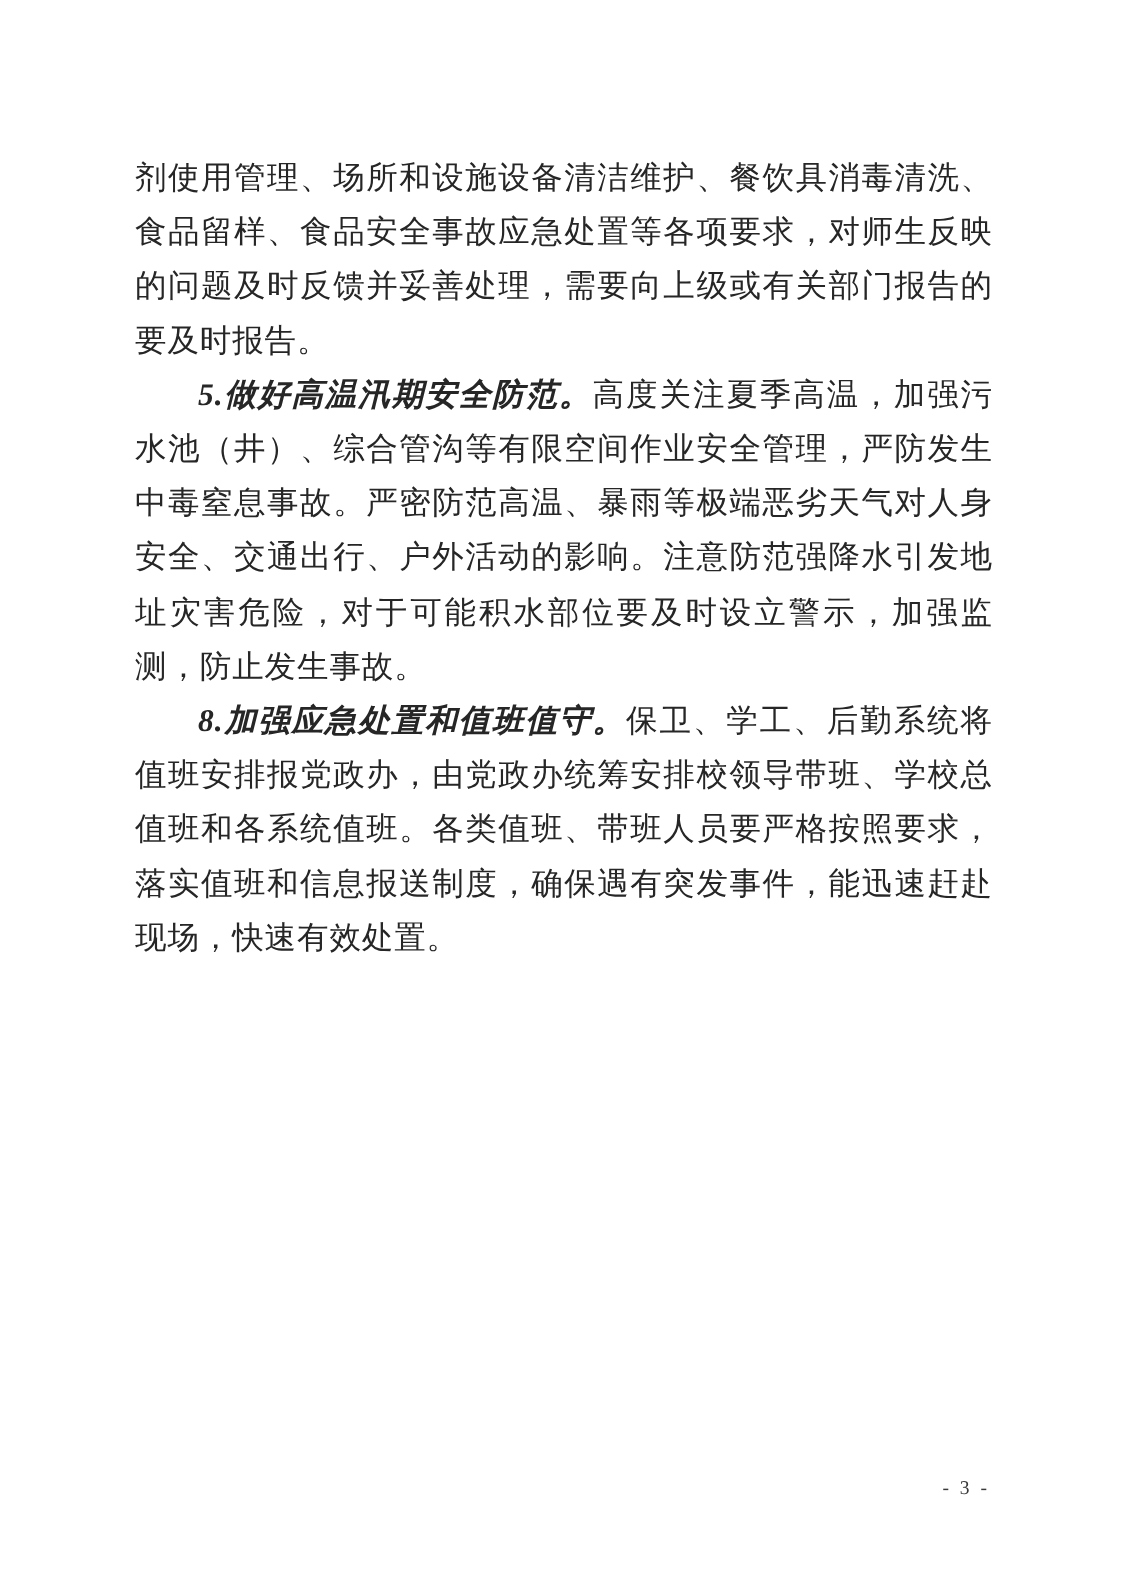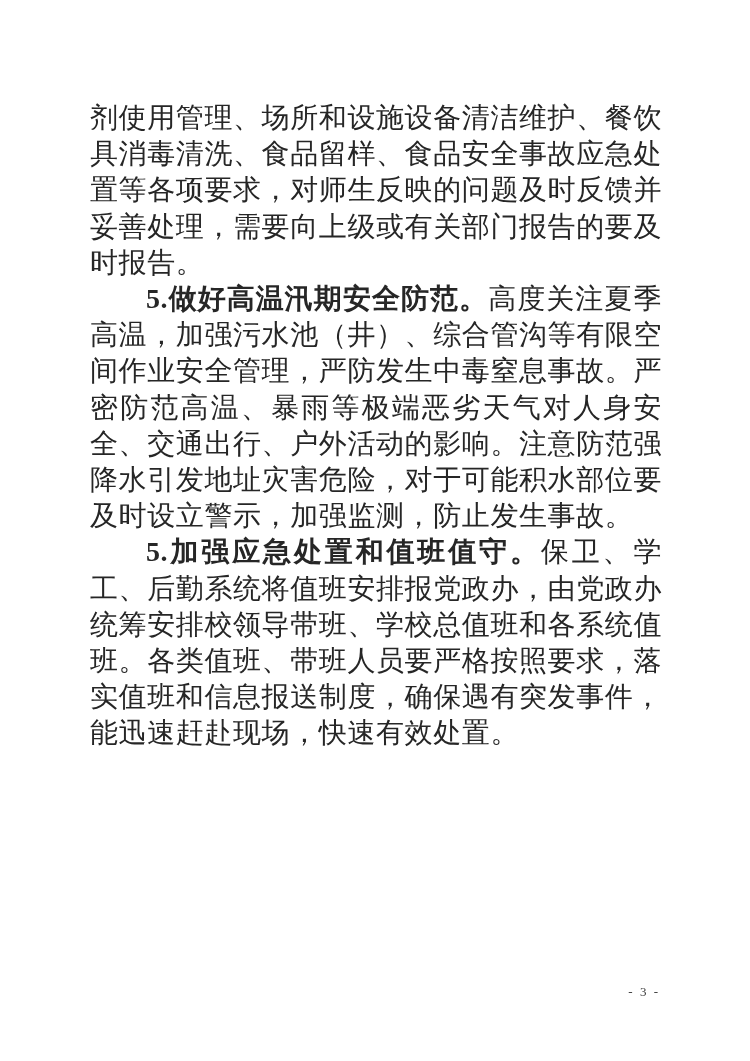--- a/index.html
+++ b/index.html
@@ -16,32 +16,33 @@
   }
   .page-body {
     position: absolute;
     left: 90px;
     top: 100px;
     width: 572px;
     color: #262626;
   }
   .para {
     margin: 0;
-    font-size: 28px;
+    font-size: 21px;
     line-height: 36.2px;
     text-align: justify;
     text-justify: inter-character;
     letter-spacing: 0.6px;
     word-break: break-all;
   }
   .indent {
     text-indent: 2em;
   }
   .lead {
     font-weight: bold;
+    font-style: italic;
   }
   .page-number {
     position: absolute;
     top: 984px;
     right: 90px;
     font-size: 13px;
     letter-spacing: 2px;
     color: #3a3a3a;
   }
 </style>
@@ -52,18 +53,18 @@
 
   <p class="para">剂使用管理、场所和设施设备清洁维护、餐饮具消毒清洗、食品留样、食品安全事故应急处置等各项要求，对师生反映的问题及时反馈并妥善处理，需要向上级或有关部门报告的要及时报告。</p>
 
   <p class="para indent">
     <span class="lead">5.做好高温汛期安全防范。</span><span>高度关注夏季高温，加强污水池（井）、综合管沟等有限空间作业安全管理，严防发生中毒窒息事故。严密防范高温、暴雨等极端恶劣天气对人身安全、交通出行、户外活动的影响。注意防范强降水引发地址灾害危险，对于可能积水部位要及时设立警示，加强监测，防止发生事故。</span>
   </p>
 
 
 
   <p class="para indent">
-    <span class="lead">5.加强应急处置和值班值守。</span><span>保卫、学工、后勤系统将值班安排报党政办，由党政办统筹安排校领导带班、学校总值班和各系统值班。各类值班、带班人员要严格按照要求，落实值班和信息报送制度，确保遇有突发事件，能迅速赶赴现场，快速有效处置。</span>
+    <span class="lead">8.加强应急处置和值班值守。</span><span>保卫、学工、后勤系统将值班安排报党政办，由党政办统筹安排校领导带班、学校总值班和各系统值班。各类值班、带班人员要严格按照要求，落实值班和信息报送制度，确保遇有突发事件，能迅速赶赴现场，快速有效处置。</span>
   </p>
 
 </div>
 
 <div class="page-number">- 3 -</div>
 
 </body></html>

